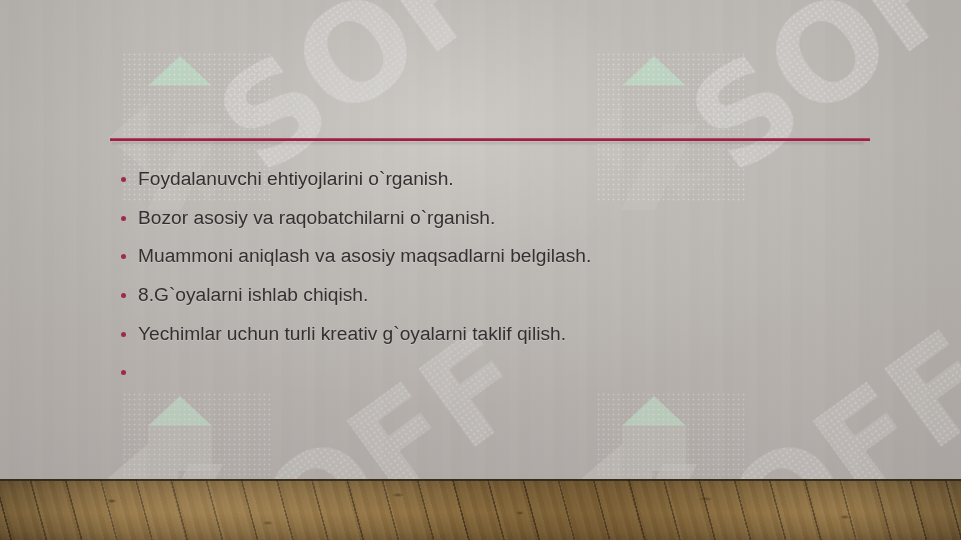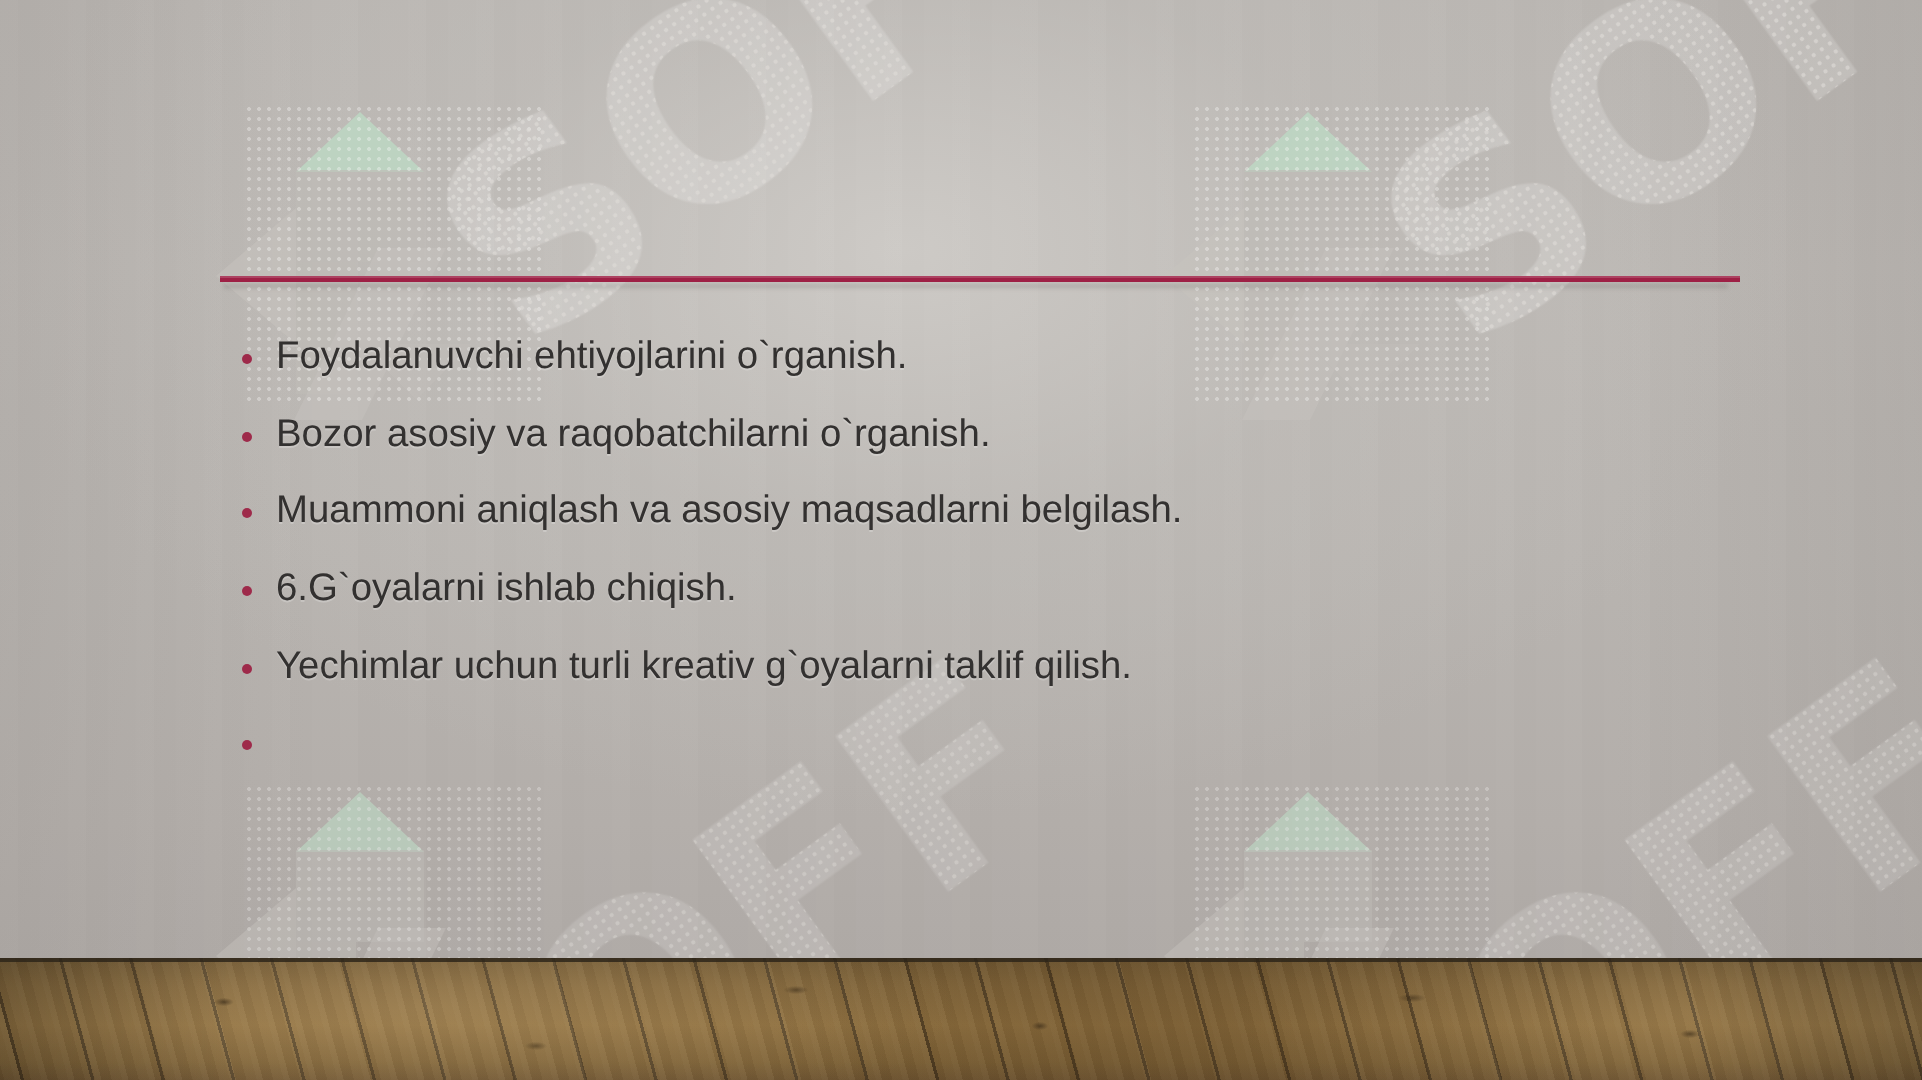--- a/index.html
+++ b/index.html
@@ -269,21 +269,21 @@
       <span class="btext">Bozor asosiy va raqobatchilarni o`rganish.</span>
     </div>
 
     <div class="bullet-row">
       <span class="dot"></span>
       <span class="btext">Muammoni aniqlash va asosiy maqsadlarni belgilash.</span>
     </div>
 
     <div class="bullet-row">
       <span class="dot"></span>
-      <span class="btext">6.G`oyalarni ishlab chiqish.</span>
+      <span class="btext">8.G`oyalarni ishlab chiqish.</span>
     </div>
 
     <div class="bullet-row">
       <span class="dot"></span>
       <span class="btext">Yechimlar uchun turli kreativ g`oyalarni taklif qilish.</span>
     </div>
 
 
     <div class="bullet-row">
       <span class="dot"></span>

